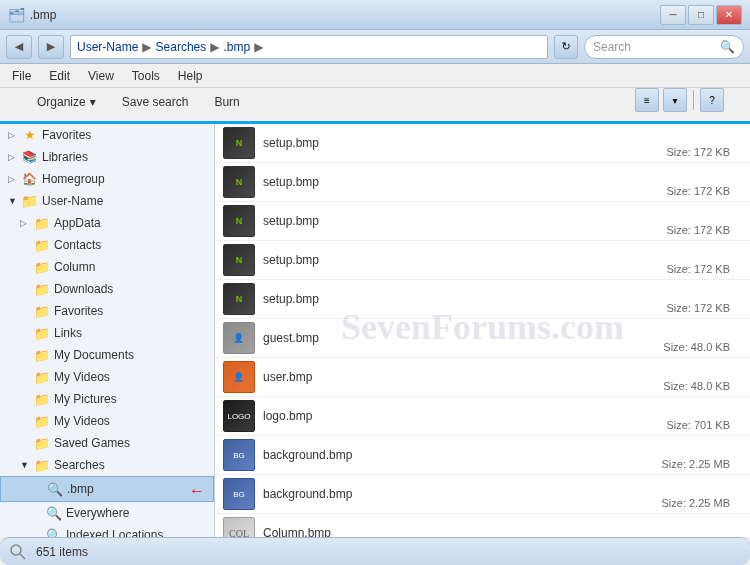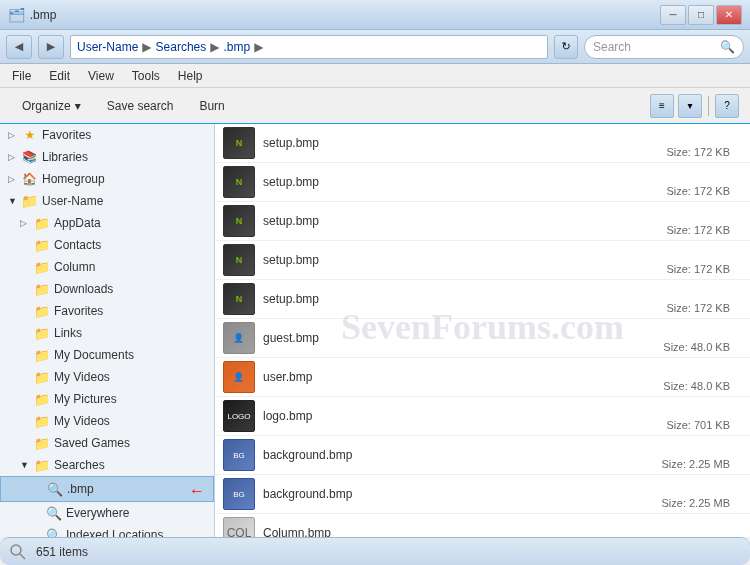--- a/index.html
+++ b/index.html
@@ -137,24 +137,24 @@
       color: #333;
       cursor: pointer;
       padding: 2px 4px;
     }
 
     
     .toolbar {
       height: 36px;
       background: #f0f0f0;
       display: flex;
-      align-items: center;
-      padding: 0 11px;
+      align-items: flex-start;
+      padding: 0 26px;
       gap: 4px;
-      border-bottom: 1px solid #0ea5e9;
+      border-bottom: 3px solid #0ea5e9;
     }
     .toolbar-btn {
       height: 28px;
       padding: 0 10px;
       border: 1px solid transparent;
       background: transparent;
       border-radius: 2px;
       cursor: pointer;
       font-size: 12px;
       color: #333;
@@ -636,21 +636,21 @@
         <span style="color:white; font-size:8px;">BG</span>
       </div>
       <div class="file-info">
         <div class="file-name">background.bmp</div>
       </div>
       <div class="file-size">Size: 2.25 MB</div>
     </div>
 
     <div class="file-item">
       <div class="file-icon bmp-column" style="border-radius:2px;">
-        <span style="color:#666; font-size:12px;">COL</span>
+        <span style="color:#666; font-size:10px;font-family:Liberation Serif, serif;">COL</span>
       </div>
       <div class="file-info">
         <div class="file-name">Column.bmp</div>
       </div>
       <div class="file-size">Size: 18.1 KB</div>
     </div>
 
   </div>
 </div>
 

